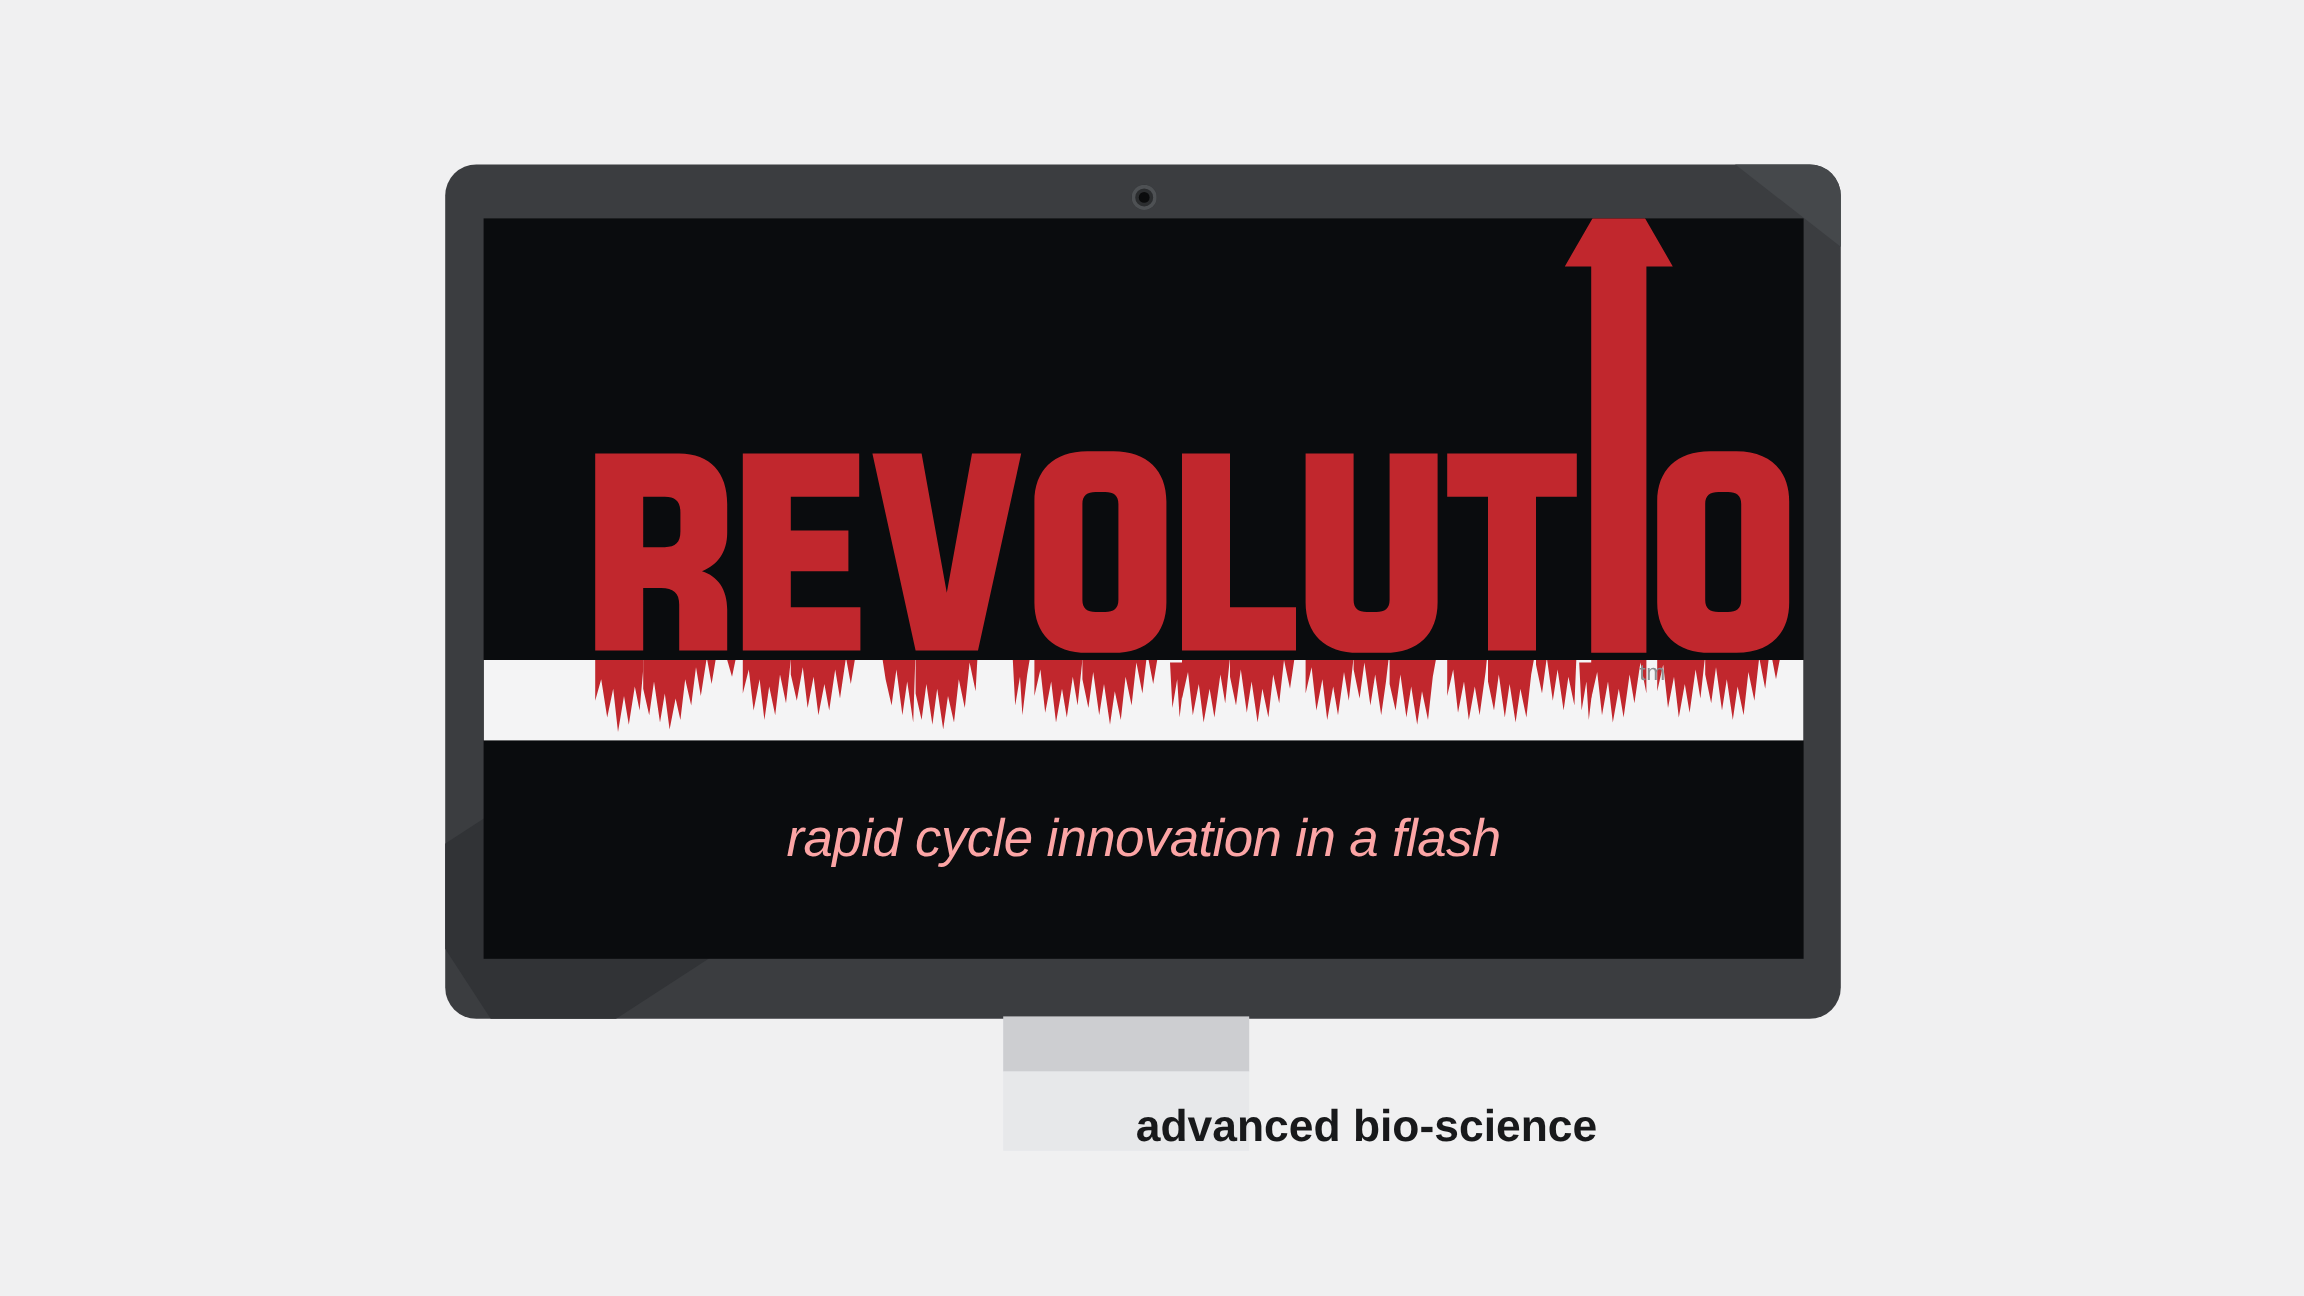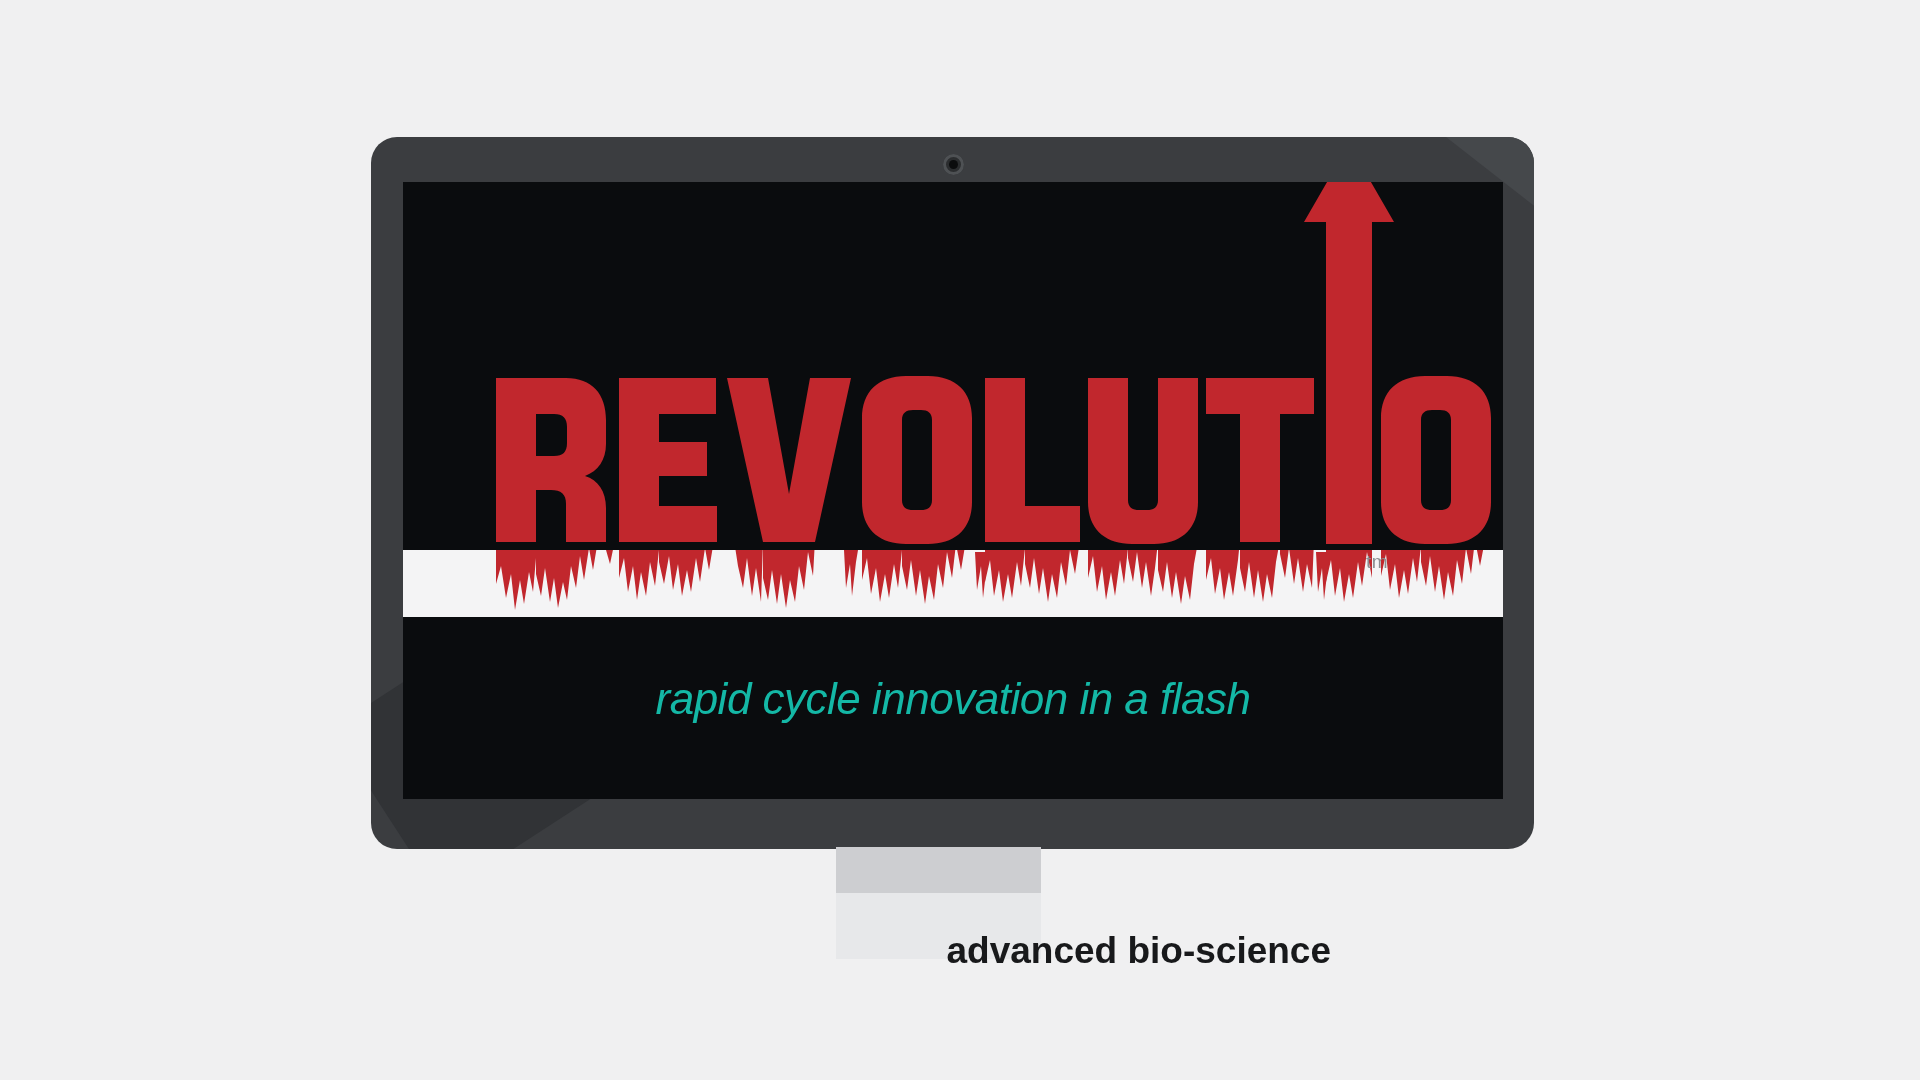--- a/index.html
+++ b/index.html
@@ -129,21 +129,21 @@
     letter-spacing: 0.5px;
     font-family: "Liberation Sans", sans-serif;
   }
 
   #tagline {
     position: absolute;
     left: 0;
     top: 492px;
     width: 100%;
     text-align: center;
-    color: #14b8a6;
+    color: #fca5a5;
     font-family: "Liberation Sans", sans-serif;
     font-style: italic;
     font-size: 44px;
     letter-spacing: -0.5px;
     white-space: nowrap;
   }
 
   
   #stand-neck {
     position: absolute;
@@ -179,21 +179,21 @@
   #caption .cap-line {
     display: block;
     position: relative;
     right: 0;
     white-space: nowrap;
     transform: translateX(0);
   }
   #caption-inner {
     position: absolute;
     right: 0;
-    top: 16px;
+    top: 4px;
     text-align: center;
     white-space: nowrap;
   }
 </style>
 </head>
 <body>
 
 <div id="stage">
 
   <div id="monitor">

